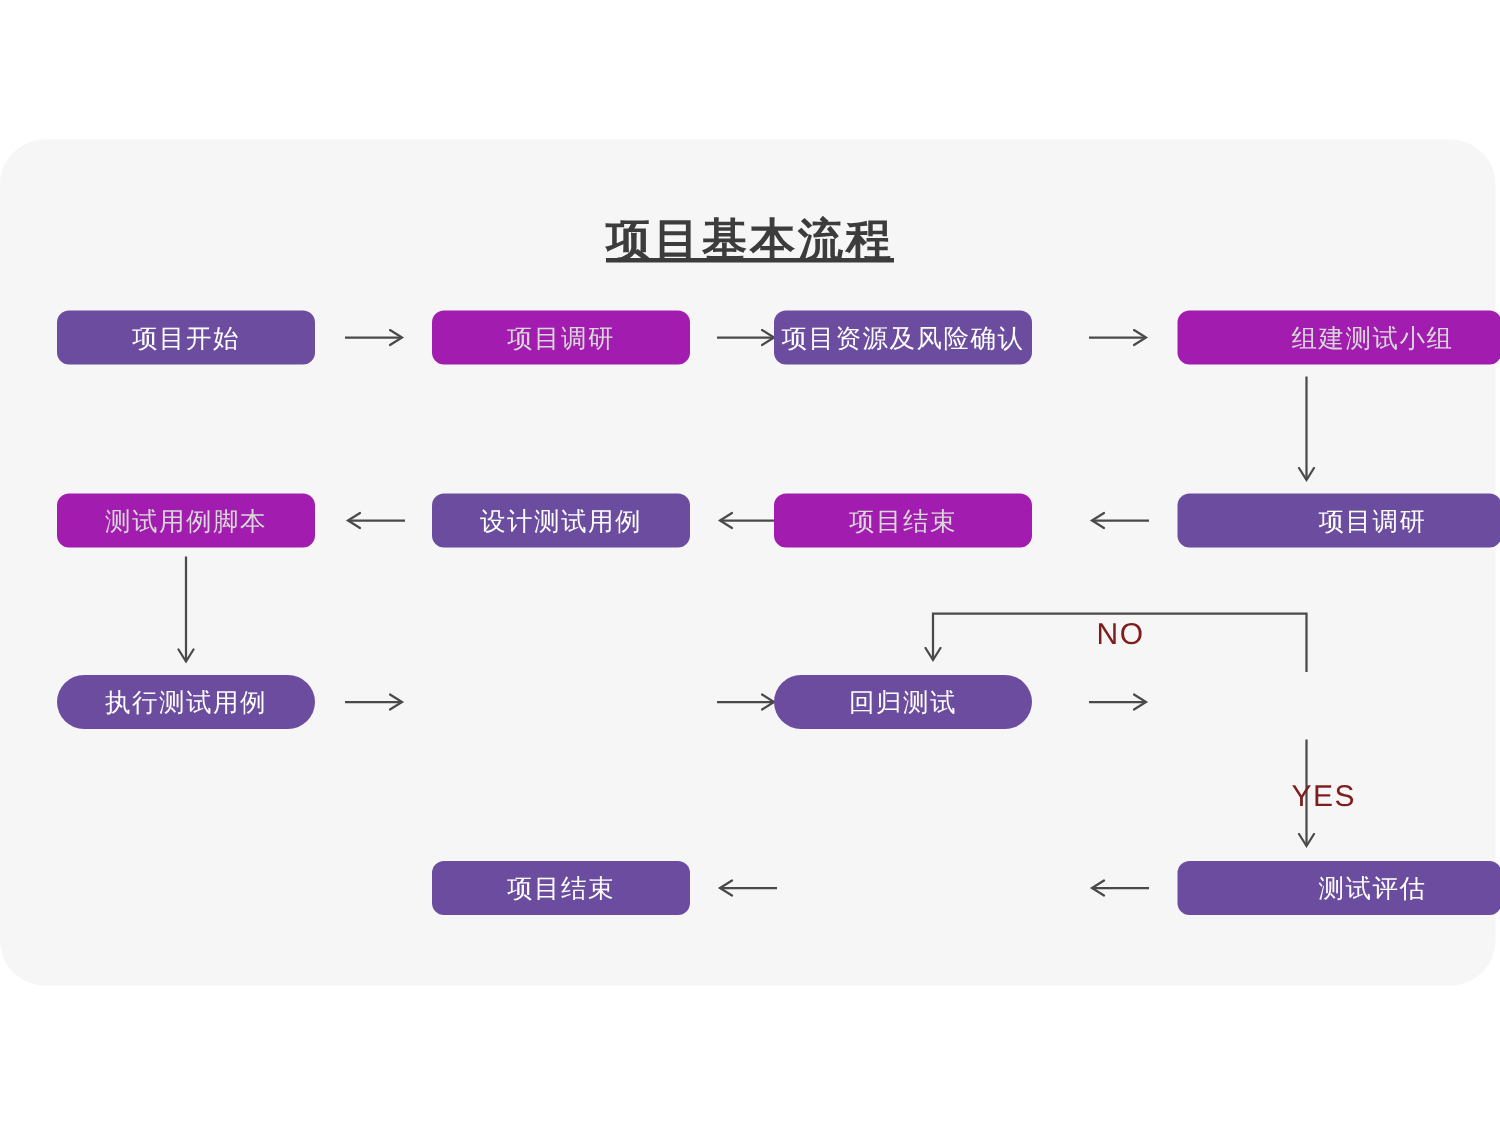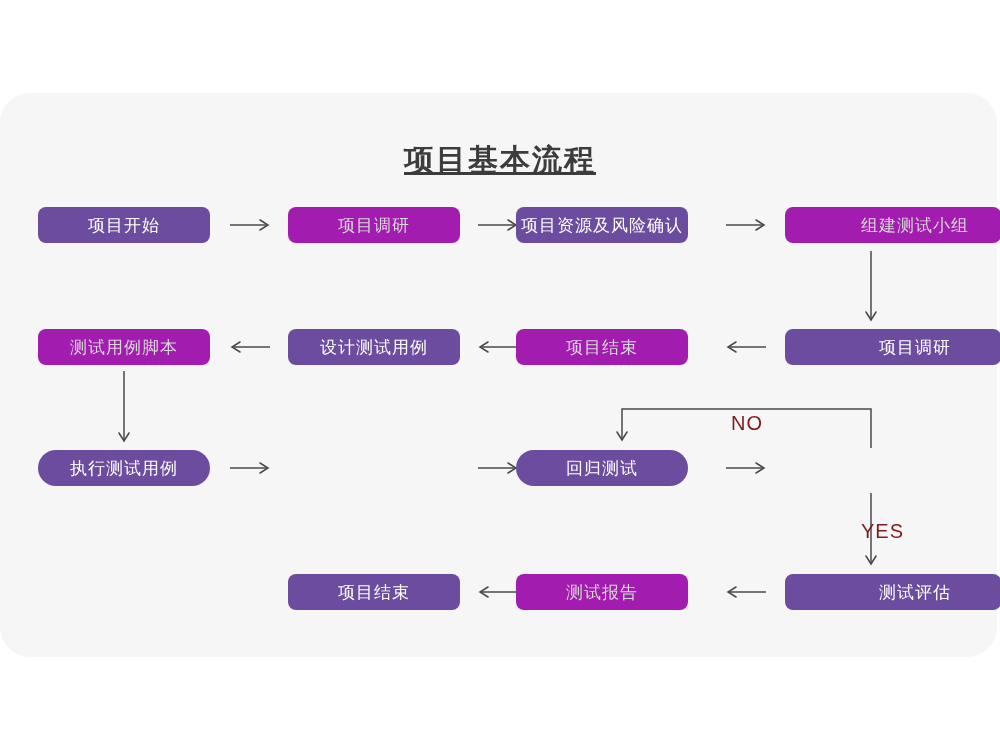--- a/index.html
+++ b/index.html
@@ -154,23 +154,20 @@
   <div class="node purple r3 c1">
     <span>执行测试用例</span>
   </div>
   <div class="node purple r3 c3">
     <span>回归测试</span>
   </div>
 
   <div class="node purple r4 c2">
     <span>项目结束</span>
   </div>
-  <div class="node gray r4 c3">
-    <span>测试报告</span>
-  </div>
   <div class="node purple r4 c4">
     <span>测试评估</span>
   </div>
 
   <div class="edge-label no">NO</div>
   <div class="edge-label yes">YES</div>
 
 </div>
 
 </body></html>

